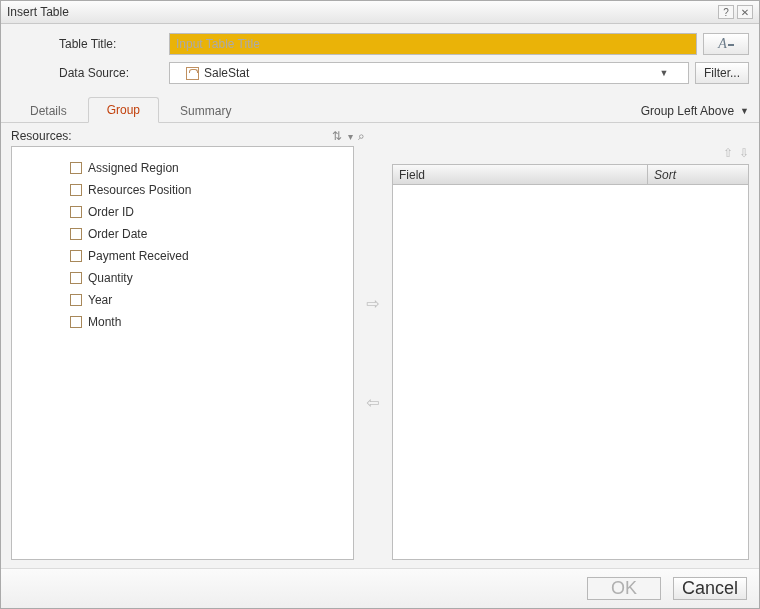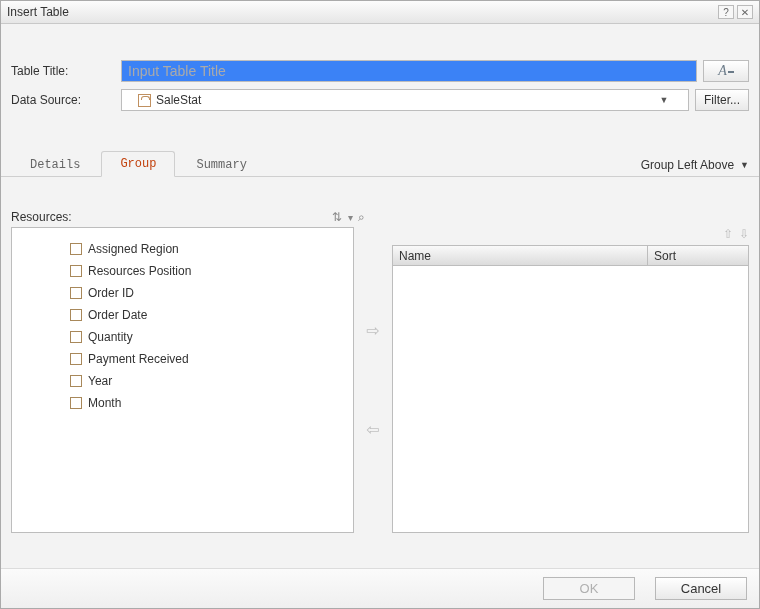--- a/index.html
+++ b/index.html
@@ -9,55 +9,54 @@
   color: #333;
   background: #fff;
 }
 .dialog {
   width: 760px;
   height: 609px;
   border: 1px solid #aaa;
   background: #f3f3f3;
   display: flex;
   flex-direction: column;
-  gap: 27px;
 }
 .titlebar {
   height: 23px;
   background: linear-gradient(to bottom, #fcfcfc, #e6e6e6);
   border-bottom: 1px solid #c8c8c8;
   display: flex;
   align-items: center;
   padding: 0 6px;
 }
 .titlebar .title { flex: 1; font-size: 12px; color: #333; }
 .titlebar .tbtn {
   width: 16px; height: 14px;
   margin-left: 3px;
   border: 1px solid #bbb;
   background: #f7f7f7;
   font-size: 10px;
   color: #666;
   display: flex; align-items: center; justify-content: center;
   cursor: pointer;
 }
-.form-area { padding: 9px 10px 4px 10px; }
+.form-area { padding: 9px 10px 4px 10px; margin-left: 48px; }
 .form-row {
   display: flex;
   align-items: center;
   margin-bottom: 7px;
 }
 .form-row .lab { width: 110px; color: #333; }
 .text-input {
   flex: 1;
   height: 22px;
   border: 1px solid #bdbdbd;
-  background: #3b82f6;
+  background: #eab308;
   padding: 0 6px;
-  font-size: 14px;
+  font-size: 12px;
   color: #333;
 }
 .text-input::placeholder { color: #aaa; }
 .ds-combo {
   flex: 1;
   height: 22px;
   border: 1px solid #bdbdbd;
   background: #fff;
   display: flex;
   align-items: center;
@@ -105,21 +104,20 @@
 }
 .tab {
   padding: 5px 18px 5px 18px;
   margin-right: 2px;
   color: #666;
   cursor: pointer;
   border: 1px solid transparent;
   border-bottom: none;
   position: relative;
   top: 1px;
-  font-family: Liberation Mono, monospace;
 }
 .tab.active {
   color: #c2410c;
   background: #f3f3f3;
   border: 1px solid #cfcfcf;
   border-bottom: 1px solid #f3f3f3;
   border-radius: 3px 3px 0 0;
 }
 .tabs-right {
   margin-left: auto;
@@ -207,41 +205,41 @@
   border-bottom: 1px solid #bdbdbd;
 }
 .gh {
   background: linear-gradient(to bottom, #f9f9f9, #dcdcdc);
   border-right: 1px solid #bdbdbd;
   padding: 0 6px;
   display: flex;
   align-items: center;
   color: #333;
 }
-.gh:last-child { border-right: none; }
+.gh:last-child { border-right: none; font-style: italic; }
 .gh.field { flex: 1; }
 .gh.sort { width: 100px; }
 .footer {
   height: 40px;
   display: flex;
   justify-content: flex-end;
   align-items: center;
   padding: 0 12px;
   border-top: 1px solid #dcdcdc;
   background: linear-gradient(to bottom, #fbfbfb, #efefef);
 }
 .fbtn {
   height: 23px;
-  width: 92px;
-  margin-left: 20px;
+  width: 74px;
+  margin-left: 12px;
   border: 1px solid #b8b8b8;
   background: linear-gradient(to bottom, #ffffff, #e9e9e9);
   color: #333;
   cursor: pointer;
-  font-size: 13px;
+  font-size: 18px;
 }
 .fbtn:disabled {
   color: #b0b0b0;
   background: #f5f5f5;
   cursor: default;
 }
 </style>
 </head>
 <body>
 
@@ -305,25 +303,25 @@
         <div class="res-item">
             <span class="res-check"></span>
             <span class="res-label">Order ID</span>
           </div>
         <div class="res-item">
             <span class="res-check"></span>
             <span class="res-label">Order Date</span>
           </div>
         <div class="res-item">
             <span class="res-check"></span>
+            <span class="res-label">Payment Received</span>
+          </div>
+        <div class="res-item">
+            <span class="res-check"></span>
             <span class="res-label">Quantity</span>
-          </div>
-        <div class="res-item">
-            <span class="res-check"></span>
-            <span class="res-label">Payment Received</span>
           </div>
         <div class="res-item">
             <span class="res-check"></span>
             <span class="res-label">Year</span>
           </div>
         <div class="res-item">
             <span class="res-check"></span>
             <span class="res-label">Month</span>
           </div>
       </div>
@@ -331,21 +329,21 @@
         <span class="arrow-btn">⇨</span>
         <span class="arrow-btn">⇦</span>
       </div>
       <div class="right-wrap">
         <div class="right-ctrls">
           <span class="ud">⇧</span>
           <span class="ud">⇩</span>
         </div>
         <div class="right-panel">
           <div class="grid-head">
-            <div class="gh field">Name</div>
+            <div class="gh field">Field</div>
             <div class="gh sort">Sort</div>
           </div>
         </div>
       </div>
     </div>
   </div>
 
   <div class="footer">
     <button class="fbtn" disabled="">OK</button>
     <button class="fbtn">Cancel</button>

